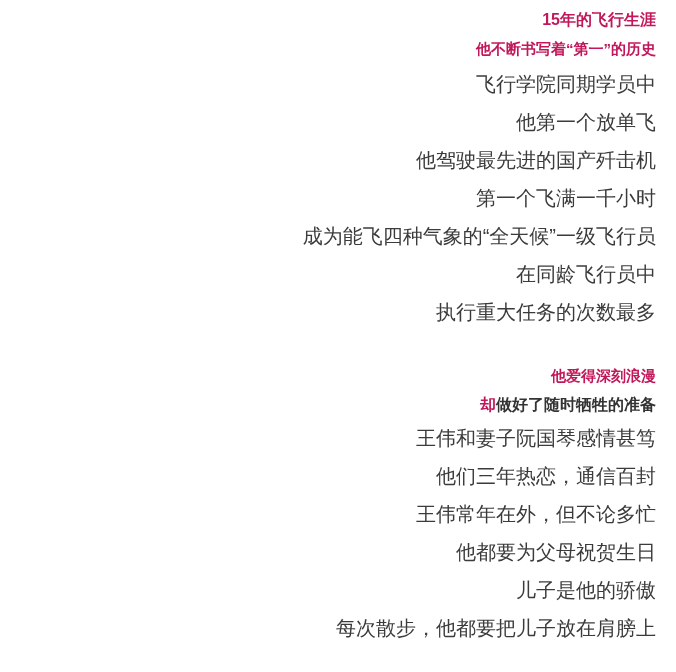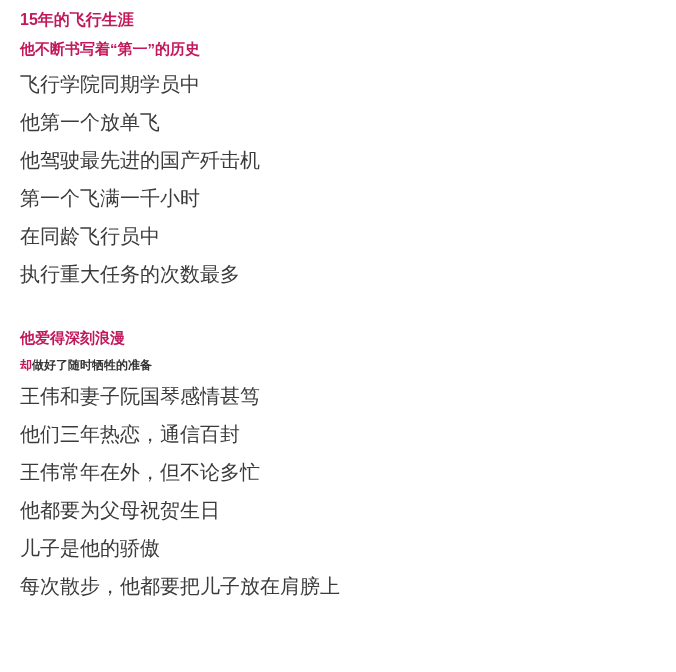--- a/index.html
+++ b/index.html
@@ -14,40 +14,40 @@
     color: #333333;
     overflow: hidden;
   }
   .page {
     width: 676px;
     box-sizing: border-box;
     padding: 6px 20px 0 20px;
     text-align: center;
   }
   .line {
-    text-align: left;
+    text-align: right;
     line-height: 1.0;
     margin: 0;
   }
   .heading-1 {
     color: #c2185b;
     font-weight: bold;
     font-size: 16px;
     padding: 6px 0 6px 0;
   }
   .heading-2 {
     color: #c2185b;
     font-weight: bold;
     font-size: 15px;
     padding: 7px 0 9px 0;
   }
   .heading-3 {
     color: #333333;
     font-weight: bold;
-    font-size: 12px;
+    font-size: 16px;
     padding: 5px 0 6px 0;
   }
   .heading-3 .accent {
     color: #c2185b;
   }
   .body-line {
     color: #3b3b3b;
     font-size: 20px;
     padding: 9px 0 9px 0;
   }
@@ -60,20 +60,21 @@
 
 <div class="page">
 
   <div class="section">
     <p class="line heading-1">15年的飞行生涯</p>
     <p class="line heading-2">他不断书写着“第一”的历史</p>
     <p class="line body-line">飞行学院同期学员中</p>
     <p class="line body-line">他第一个放单飞</p>
     <p class="line body-line">他驾驶最先进的国产歼击机</p>
     <p class="line body-line">第一个飞满一千小时</p>
+    <p class="line body-line">成为能飞四种气象的“全天候”一级飞行员</p>
     <p class="line body-line">在同龄飞行员中</p>
     <p class="line body-line">执行重大任务的次数最多</p>
   </div>
 
   <div class="spacer"></div>
 
   <div class="section">
     <p class="line heading-2">他爱得深刻浪漫</p>
     <p class="line heading-3"><span class="accent">却</span><span>做好了随时牺牲的准备</span></p>
     <p class="line body-line">王伟和妻子阮国琴感情甚笃</p>

